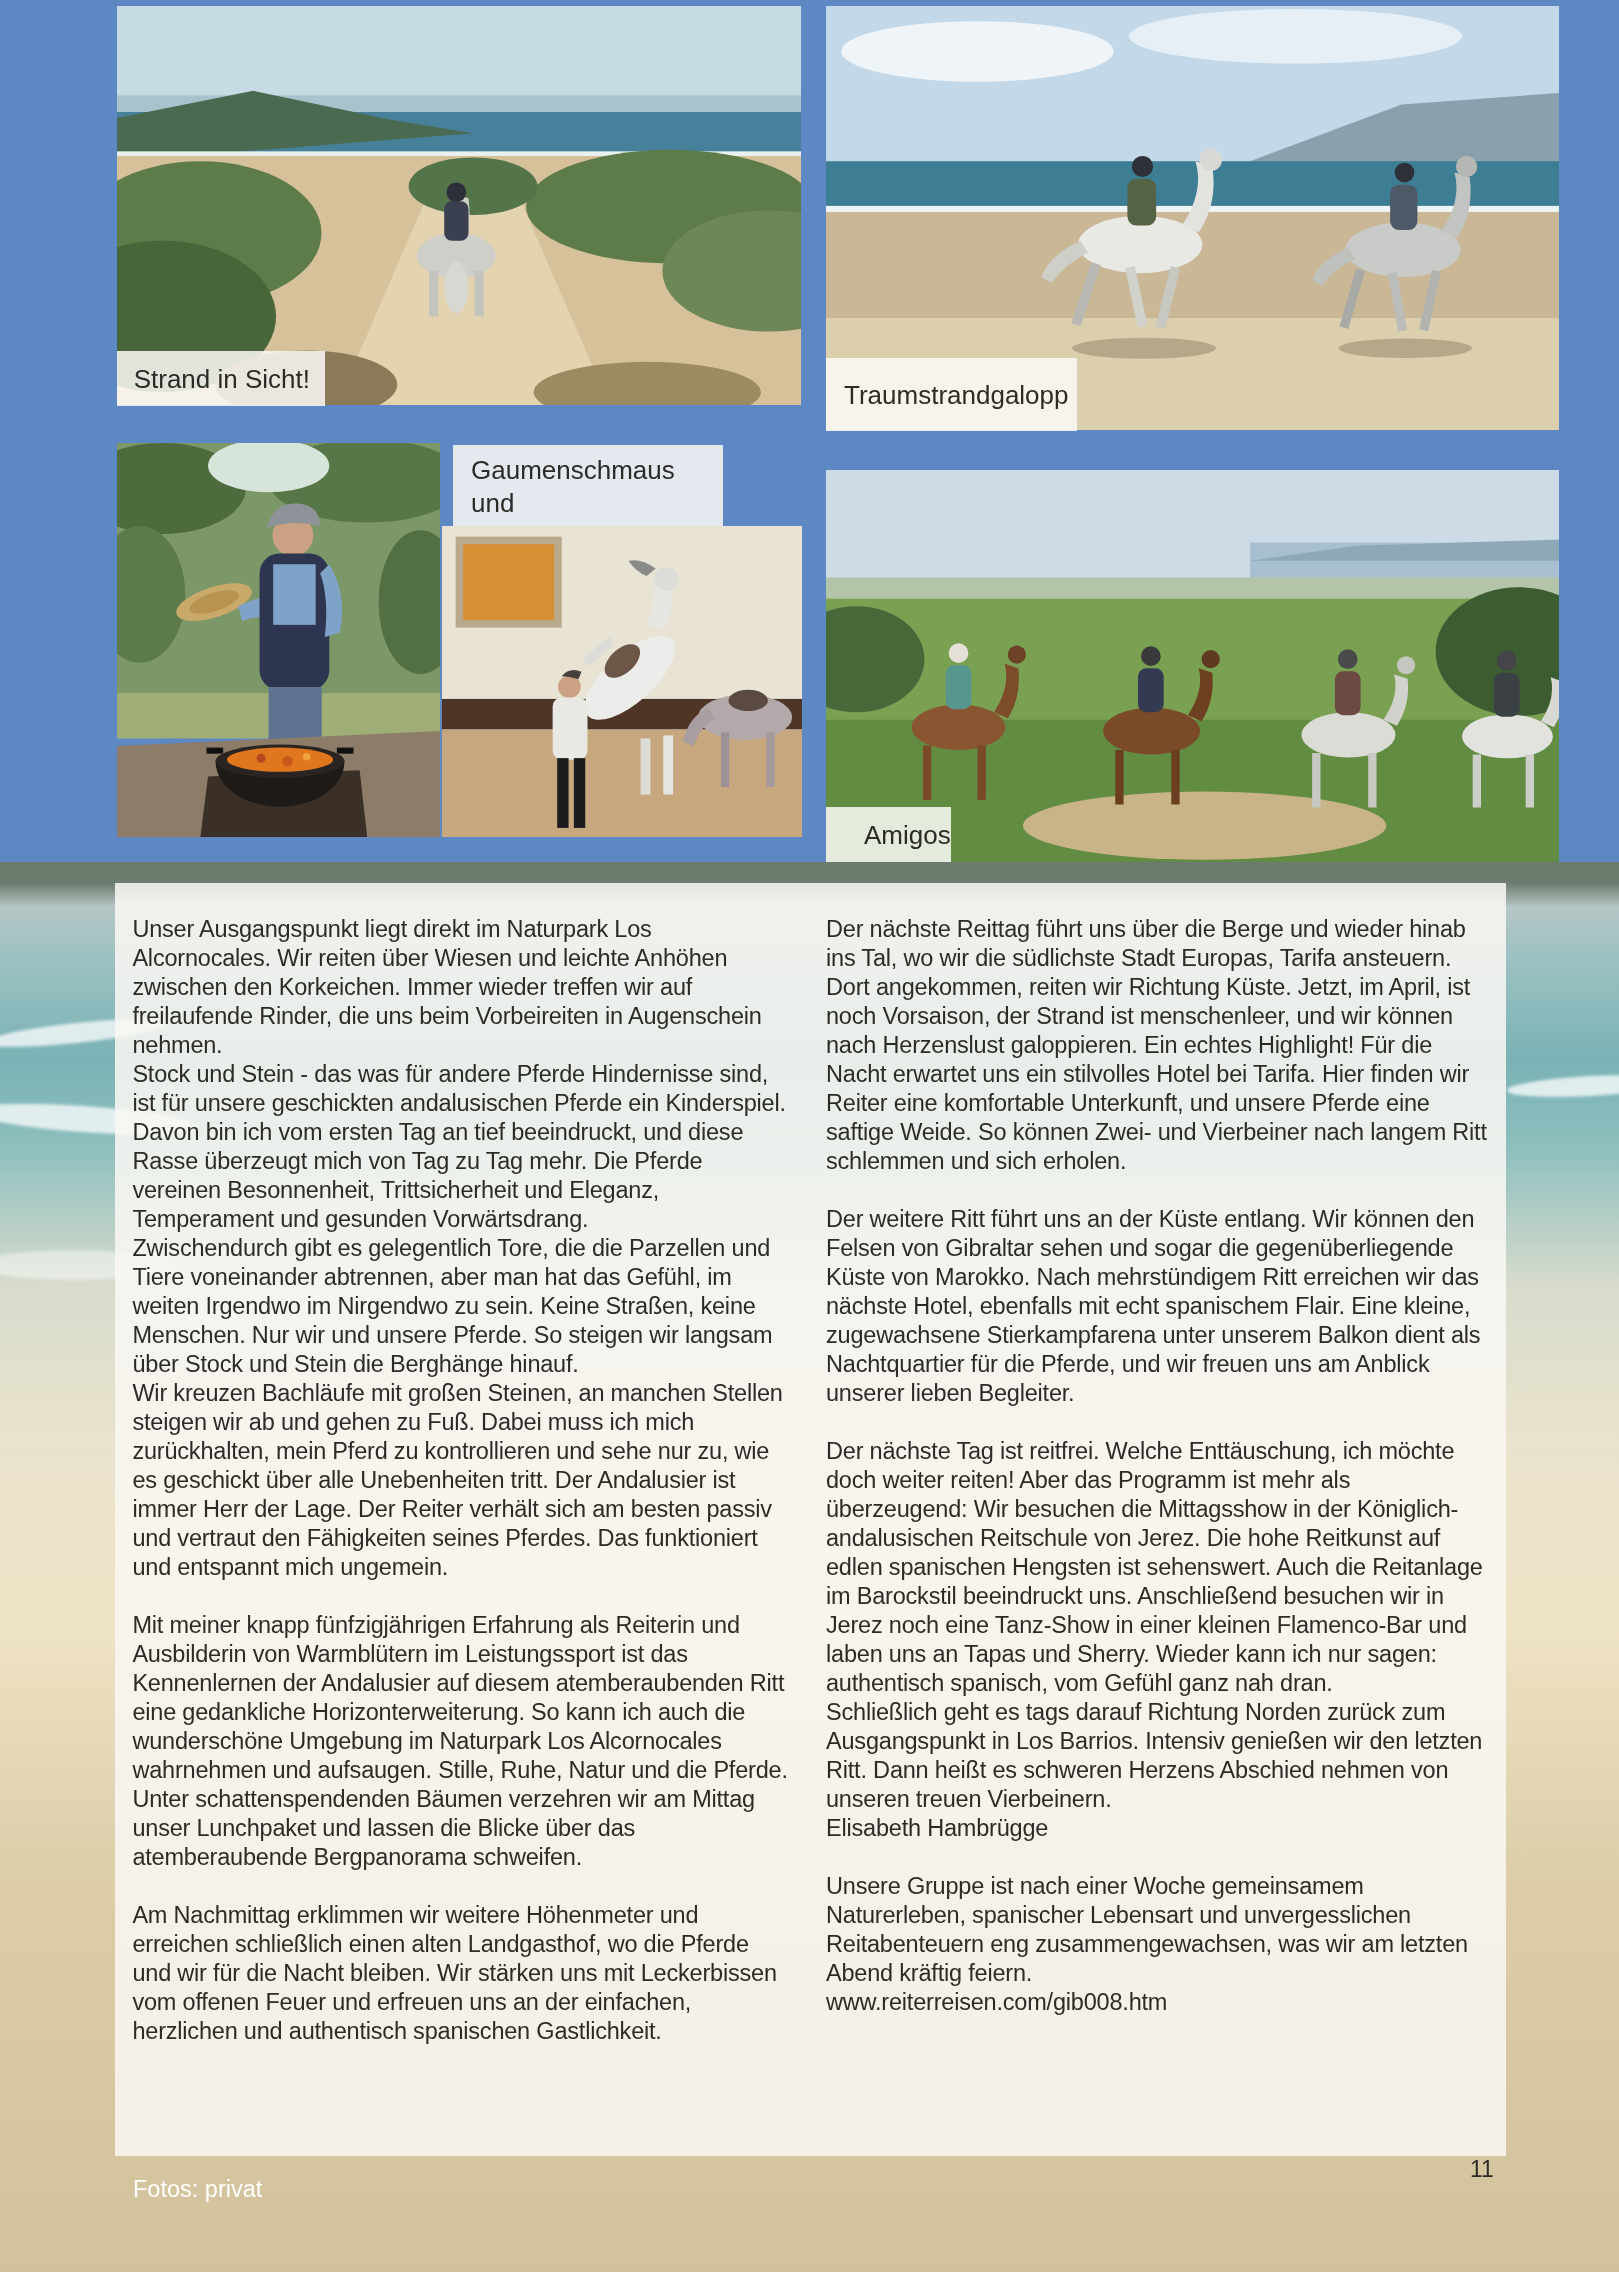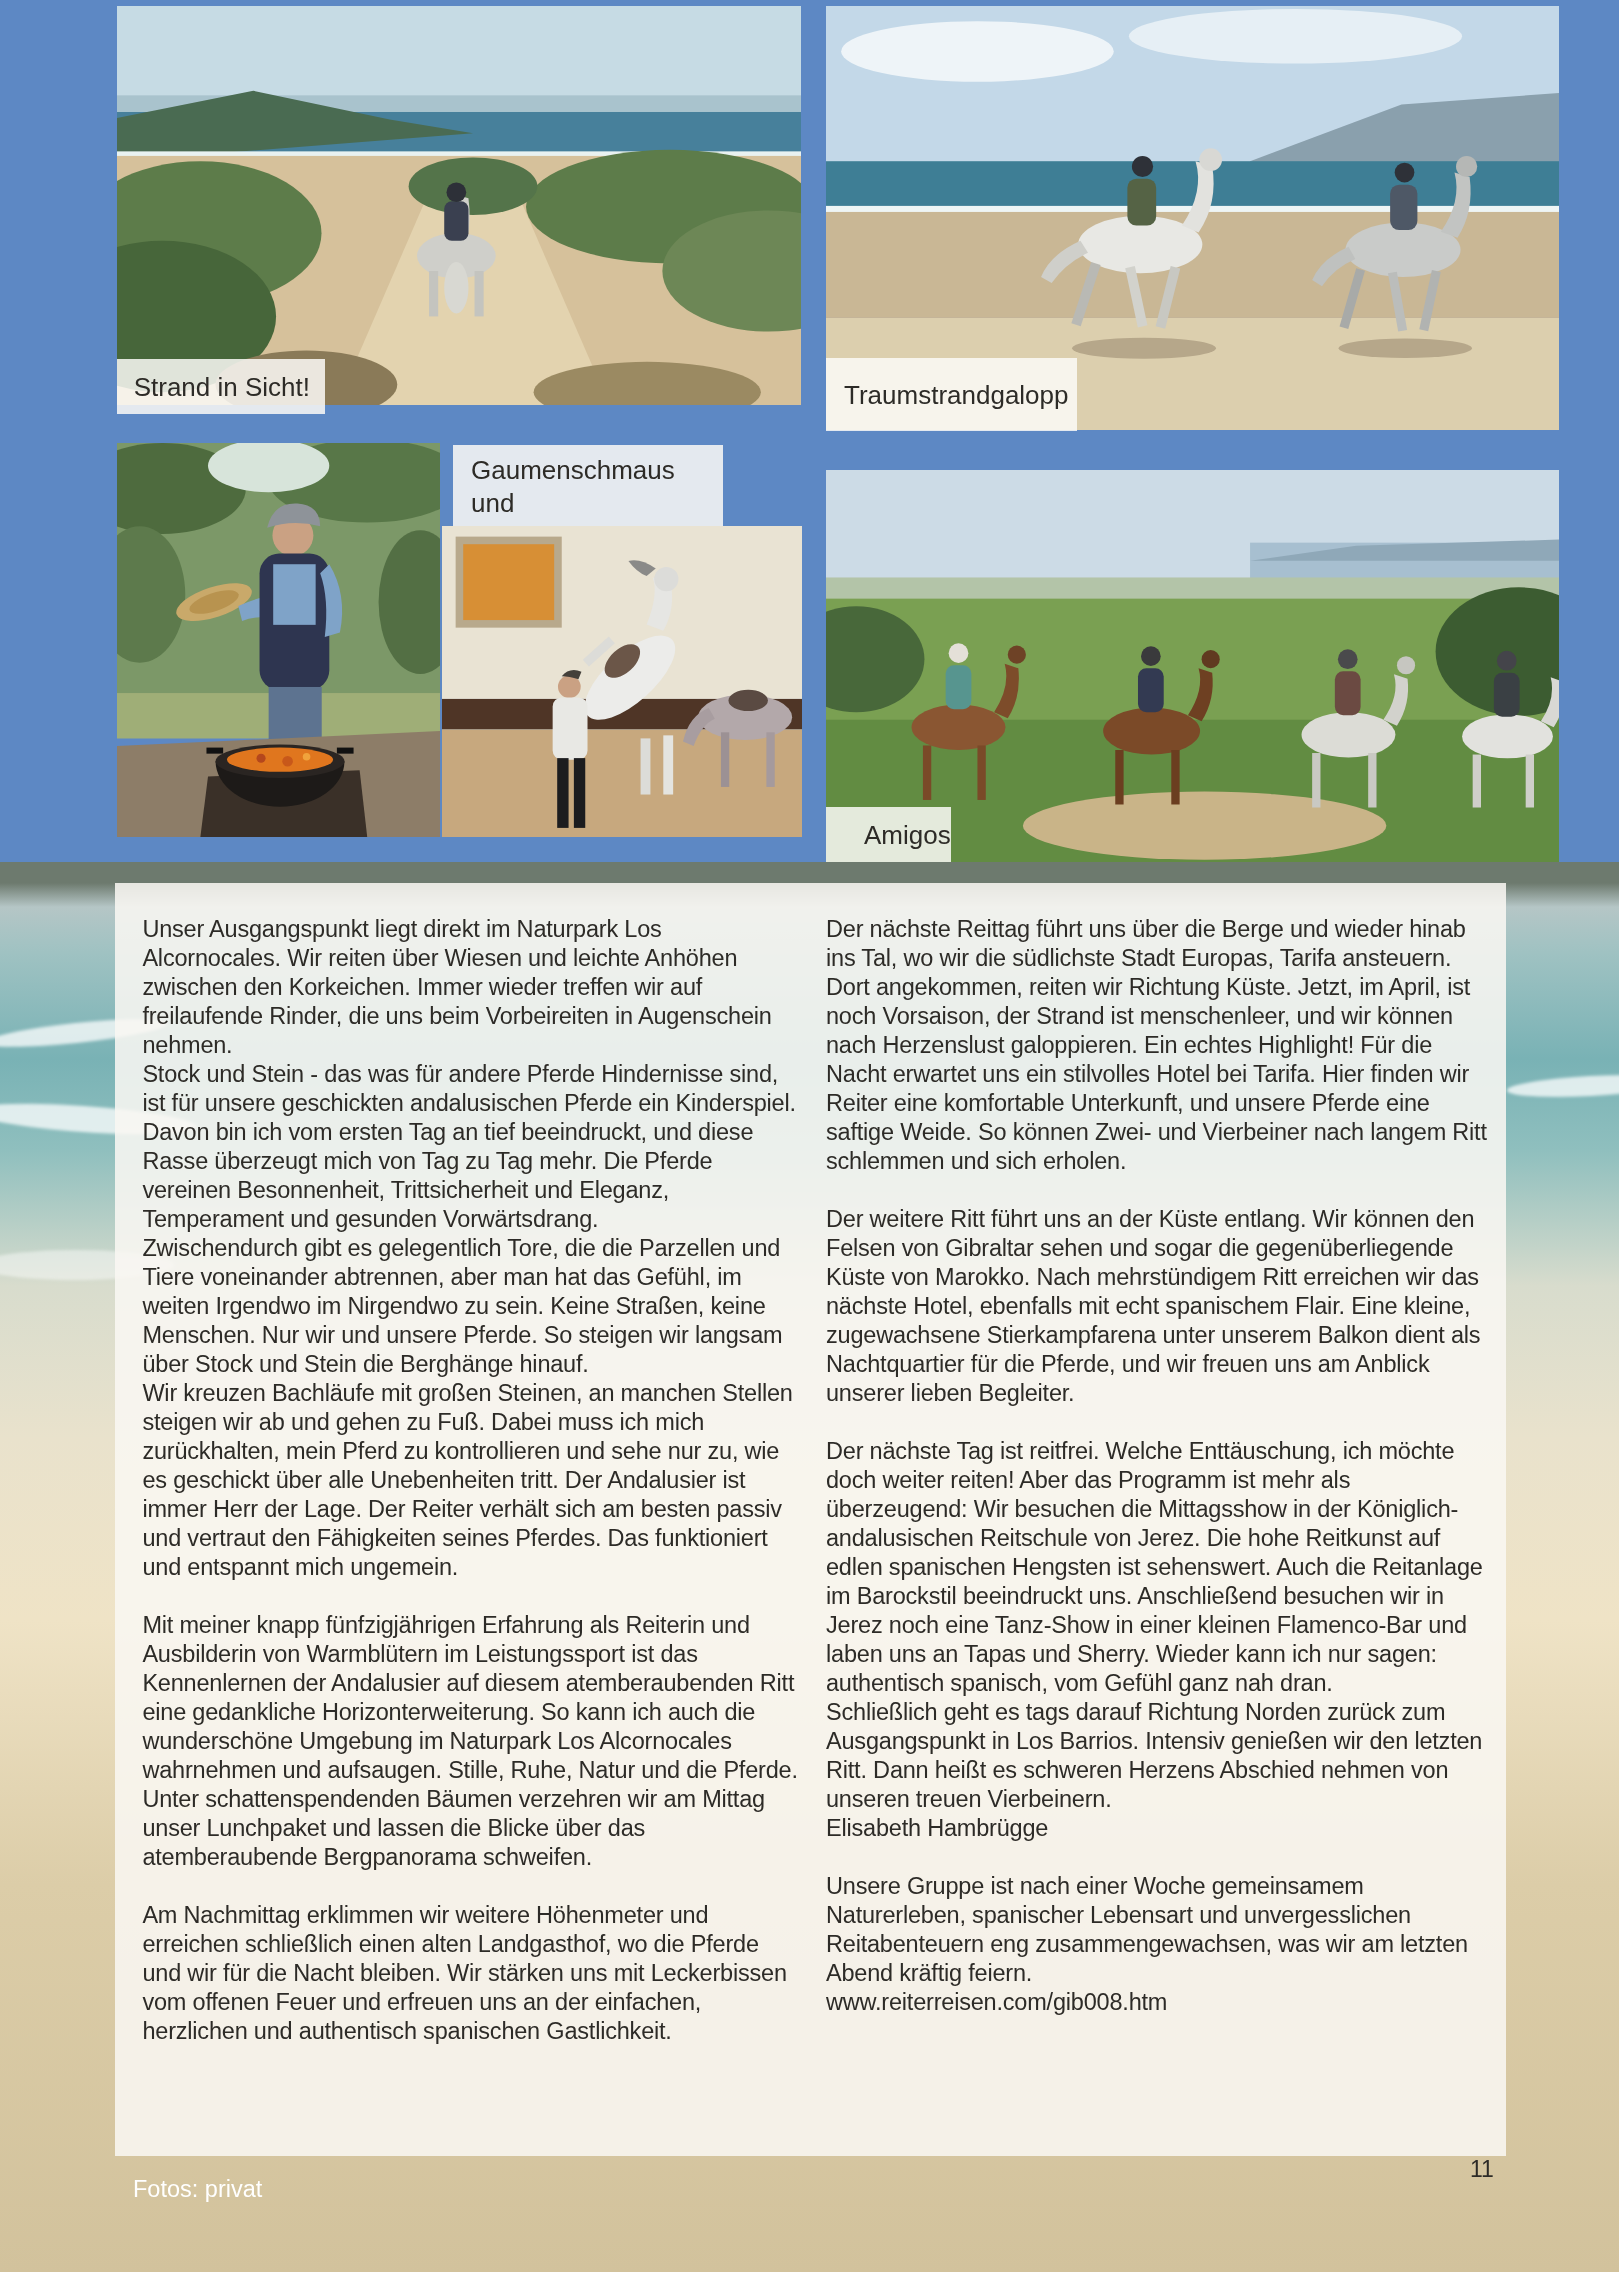--- a/index.html
+++ b/index.html
@@ -34,36 +34,36 @@
   .p4{left:442px;top:526px;width:360px;height:311px;}
   .p5{left:826px;top:470px;width:733px;height:392px;}
 
   
   .cap{
     position:absolute;background:rgba(251,250,247,.85);
     color:#2d2b27;font-size:26px;line-height:1.0;
     display:flex;align-items:center;
     font-family:"Liberation Sans",sans-serif;
   }
-  .cap-strand{left:117px;top:351px;width:191px;height:55px;padding-left:16.7px;margin-top:8px;}
+  .cap-strand{left:117px;top:351px;width:191px;height:55px;padding-left:16.7px;}
   .cap-galopp{left:826px;top:358px;width:233px;height:73px;padding-left:18px;text-align:center;}
   .cap-amigos{left:826px;top:807px;width:108px;height:55px;padding-left:16.7px;justify-content:flex-end;}
   .cap-gaumen{
     position:absolute;left:453px;top:445px;width:270px;height:85px;
     background:rgba(251,250,247,.85);color:#2d2b27;font-size:26px;line-height:33px;
     padding:9px 0 0 18px;box-sizing:border-box;
   }
 
   
   .panel{
     position:absolute;left:115px;top:883px;width:1391px;height:1273px;
     background:rgba(249,247,242,.87);
   }
   .col{position:absolute;top:32px;color:#2d2b27;font-size:23.5px;line-height:29px;letter-spacing:-0.2px;}
-  .col-left{left:17.4px;width:661px;margin-left:10px;}
+  .col-left{left:17.4px;width:661px;}
   .col-right{left:711px;width:670px;}
   .para{margin:0;}
   .gap{margin-top:29px;}
 
   .credit{position:absolute;left:133px;top:2176px;color:#ffffff;font-size:23.5px;}
   .pagenum{position:absolute;left:1470px;top:2156px;width:38px;text-align:left;color:#2d2b27;font-size:23px;}
 </style>
 </head>
 <body>
 

